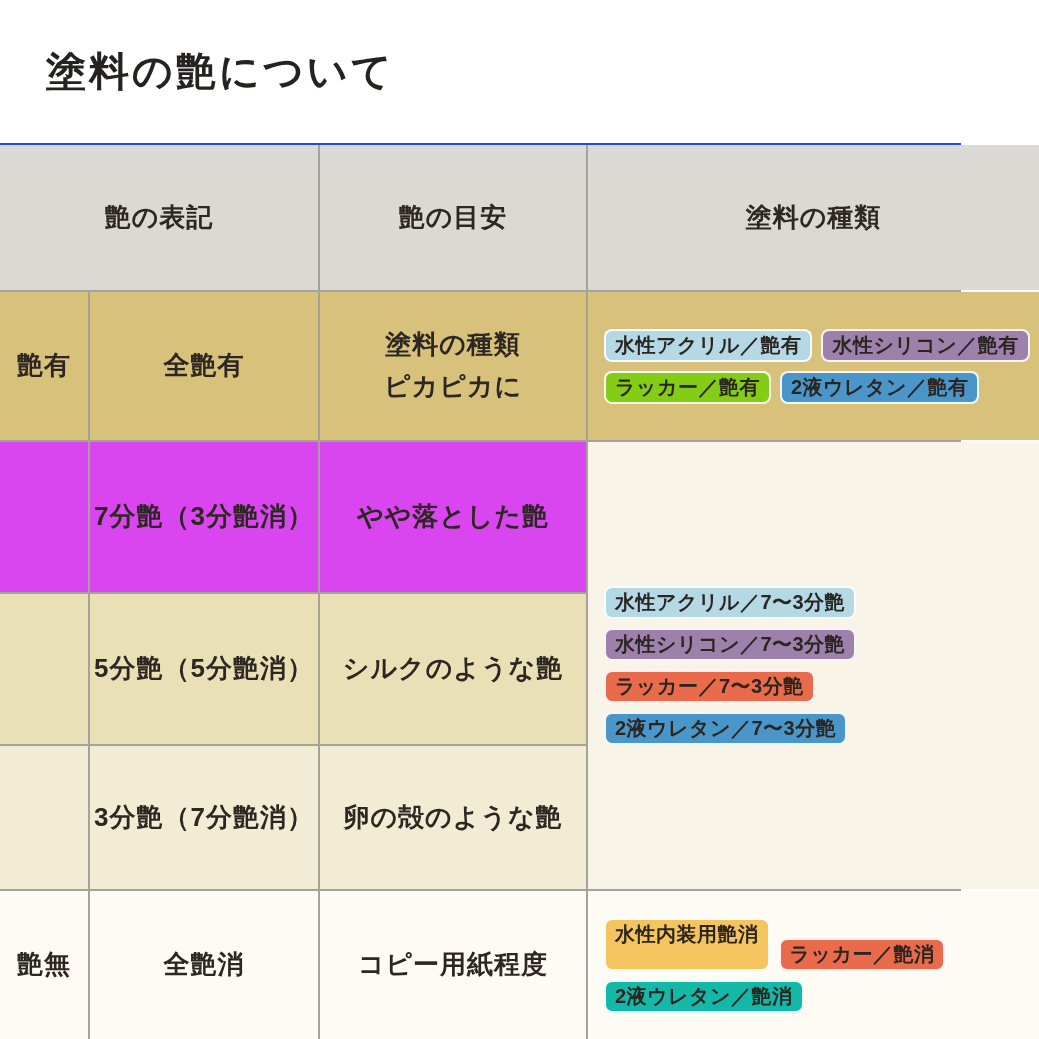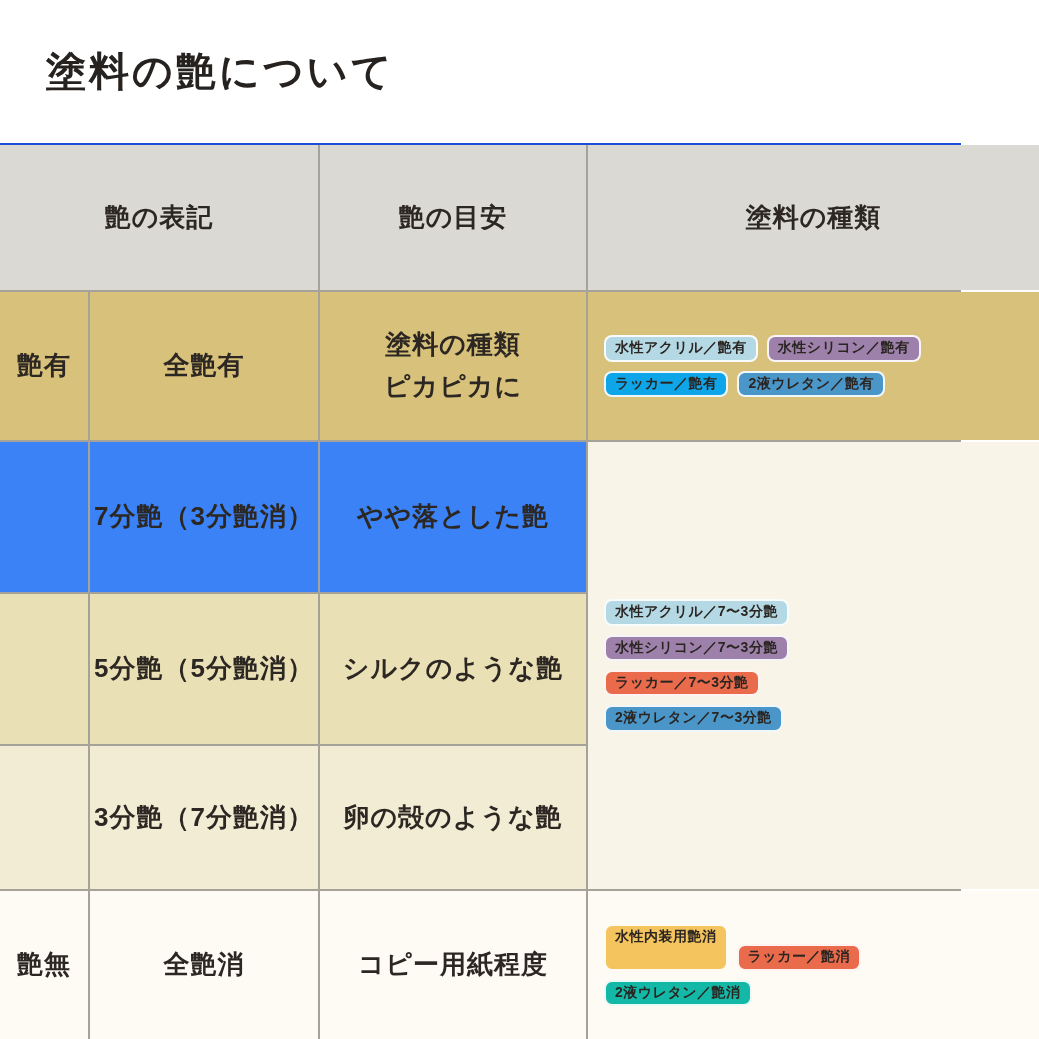--- a/index.html
+++ b/index.html
@@ -22,35 +22,35 @@
   }
 
   .cell {
     display: flex; align-items: center; justify-content: center;
     font-weight: bold; font-size: 26px; letter-spacing: 1px;
     text-align: center; line-height: 1.6;
   }
   .hdr { background: #dbd9d4; }
   .hdr-left { grid-column: 1 / 3; grid-row: 1; }
   .r1 { background: #d8c17b; }
-  .r2 { background: #3b82f6; }
+  .r2 { background: #d946ef; }
   .r3 { background: #eae0b5; }
   .r4 { background: #f2ecd5; }
   .r5 { background: #fdfbf3; }
   .merged-badges { grid-column: 4; grid-row: 3 / 6; background: #f8f5e8; }
 
   .badge-cell {
     display: flex; flex-direction: column; justify-content: center;
     align-items: flex-start; padding-left: 16px; gap: 9px;
   }
   .badge-line { display: flex; gap: 9px; }
 
   .badge {
     display: inline-block;
-    font-size: 14px; font-weight: bold; letter-spacing: 0.5px;
+    font-size: 20px; font-weight: bold; letter-spacing: 0.5px;
     color: #2a2521;
     padding: 3px 9px 4px 9px;
     border: 2px solid rgba(255,255,255,0.92);
     border-radius: 8px;
     line-height: 1.1;
     white-space: nowrap;
   }
 </style>
 </head>
 <body>
@@ -70,21 +70,21 @@
       <div>塗料の種類</div>
       <div>ピカピカに</div>
     </div>
   </div>
   <div class="cell r1 badge-cell">
     <div class="badge-line">
       <span class="badge" style="background-color: rgb(181, 217, 228);">水性アクリル／艶有</span>
       <span class="badge" style="background-color: rgb(157, 129, 171);">水性シリコン／艶有</span>
     </div>
     <div class="badge-line">
-      <span class="badge" style="background-color: #0ea5e9;">ラッカー／艶有</span>
+      <span class="badge" style="background-color: #84cc16;">ラッカー／艶有</span>
       <span class="badge" style="background-color: rgb(75, 150, 201);">2液ウレタン／艶有</span>
     </div>
   </div>
 
   <div class="cell r2"></div>
   <div class="cell r2">7分艶（3分艶消）</div>
   <div class="cell r2">やや落とした艶</div>
 
   <div class="cell merged-badges badge-cell">
     <span class="badge" style="background-color: rgb(181, 217, 228);">水性アクリル／7〜3分艶</span>

